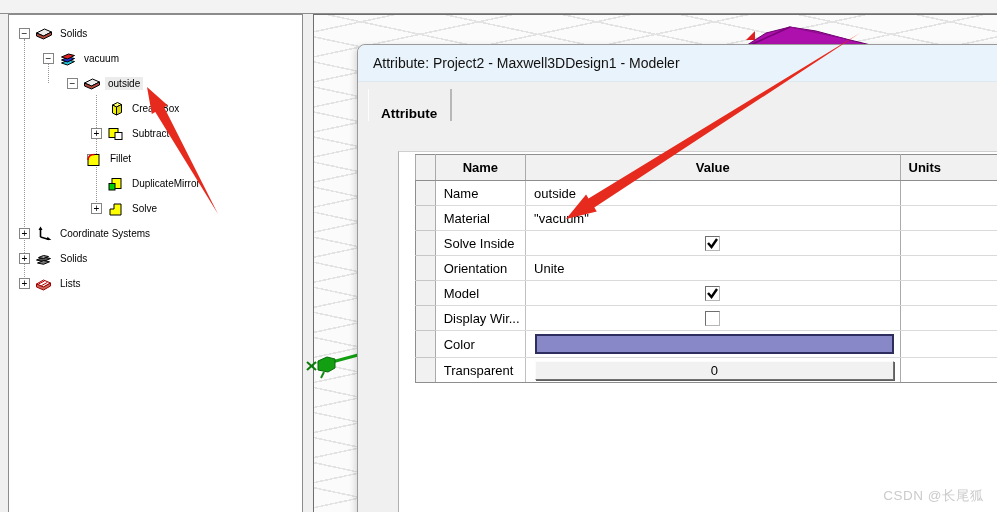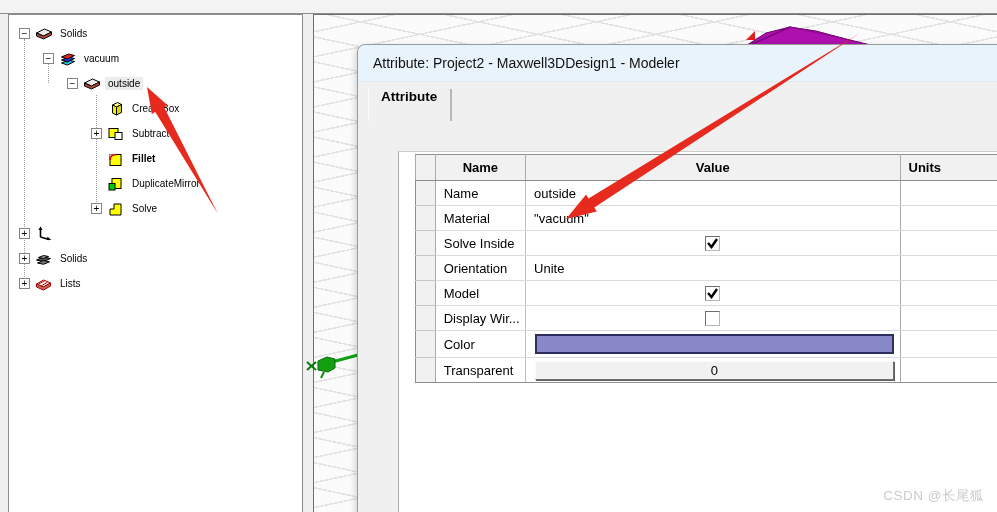--- a/index.html
+++ b/index.html
@@ -44,21 +44,21 @@
     background:#f0f0f0;border:1px solid #9a9a9a;box-sizing:border-box;
     border-radius:8px 0 0 0;box-shadow:-2px 2px 6px rgba(0,0,0,0.15);
   }
   .titlebar{
     height:36px;background:#e9f3fb;border-radius:8px 0 0 0;
     display:flex;align-items:center;padding-left:15px;
     font-size:14px;color:#111;border-bottom:1px solid #e0e8ef;
   }
   .tab{
     position:absolute;left:10px;top:44px;height:32px;
-    display:inline-flex;align-items:flex-start;padding:0 13px;
+    display:inline-flex;align-items:flex-end;padding:0 13px;
     font-size:13.5px;font-weight:bold;color:#000;
     border-right:2px solid #b8b8b8;box-shadow:1px 0 0 #fdfdfd inset;
   }
   .grid-panel{
     position:absolute;left:40px;top:106px;right:0;bottom:0;
     background:#fff;border-left:1px solid #b0b0b0;border-top:1px solid #cfcfcf;
   }
   .prop-table{
     position:absolute;left:16px;top:2px;
     border-collapse:collapse;table-layout:fixed;background:#fff;
@@ -142,21 +142,21 @@
         <span class="tree-label">CreateBox</span>
       </div>
       <div class="tree-row" style="padding-left: 82px;">
         <span class="expander">+</span>
         <svg class="tree-icon" viewBox="0 0 17 16">
           <rect x="1.5" y="2.5" width="9" height="9" fill="#ffff00" stroke="#000"></rect>
           <rect x="7.5" y="6.5" width="7" height="7" fill="#fff" stroke="#000"></rect>
         </svg>
         <span class="tree-label">Subtract</span>
       </div>
-      <div class="tree-row" style="padding-left: 82px; font-weight: bold;">
+      <div class="tree-row" style="padding-left: 60px;">
         <span class="expander-spacer"></span>
         <svg class="tree-icon" viewBox="0 0 17 16">
           <rect x="2.5" y="3.5" width="11" height="11" fill="#ffff00" stroke="#000"></rect>
           <path d="M2.5,9 Q2.5,3.5 9,3.5 L2.5,3.5 Z" fill="#fff"></path>
           <path d="M2.5,9 Q2.5,3.5 9,3.5" fill="none" stroke="#e00000" stroke-width="1.6"></path>
         </svg>
         <span class="tree-label">Fillet</span>
       </div>
       <div class="tree-row" style="padding-left: 82px;">
         <span class="expander-spacer"></span>
@@ -174,20 +174,21 @@
         <span class="tree-label">Solve</span>
       </div>
       <div class="tree-row" style="padding-left: 10px;">
         <span class="expander">+</span>
         <svg class="tree-icon" viewBox="0 0 17 16">
           <line x1="5" y1="2.5" x2="5" y2="11" stroke="#000" stroke-width="1.6"></line>
           <line x1="5" y1="11" x2="13.5" y2="13.5" stroke="#000" stroke-width="1.6"></line>
           <polygon points="3,4 5,0.5 7,4" fill="#000"></polygon>
           <polygon points="12,10.8 15.8,14 11.2,14" fill="#000"></polygon>
         </svg>
+        <span class="tree-label">Coordinate Systems</span>
       </div>
       <div class="tree-row" style="padding-left: 10px;">
         <span class="expander">+</span>
         <svg class="tree-icon" viewBox="0 0 17 16">
           <polygon points="1,9 8,6 15,7.5 8,10.5" fill="#555" stroke="#000"></polygon>
           <polygon points="2,12 8,9.5 14,10.8 8,13.3" fill="#777" stroke="#000"></polygon>
           <polygon points="3,6.5 8,4.5 13,5.5 8,7.5" fill="#999" stroke="#000"></polygon>
         </svg>
         <span class="tree-label">Solids</span>
       </div>

